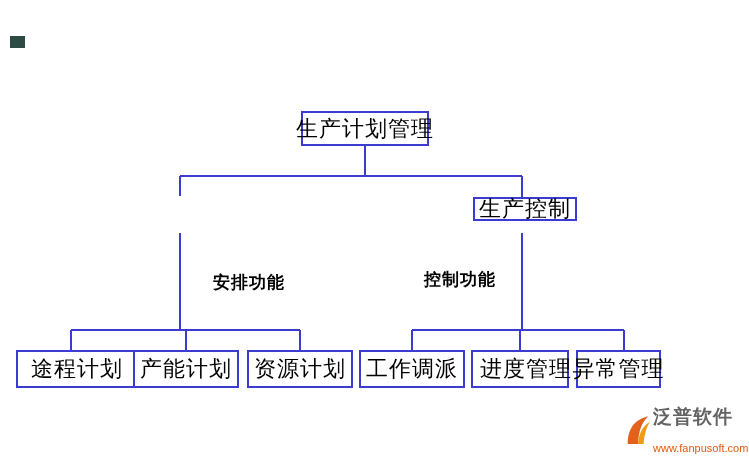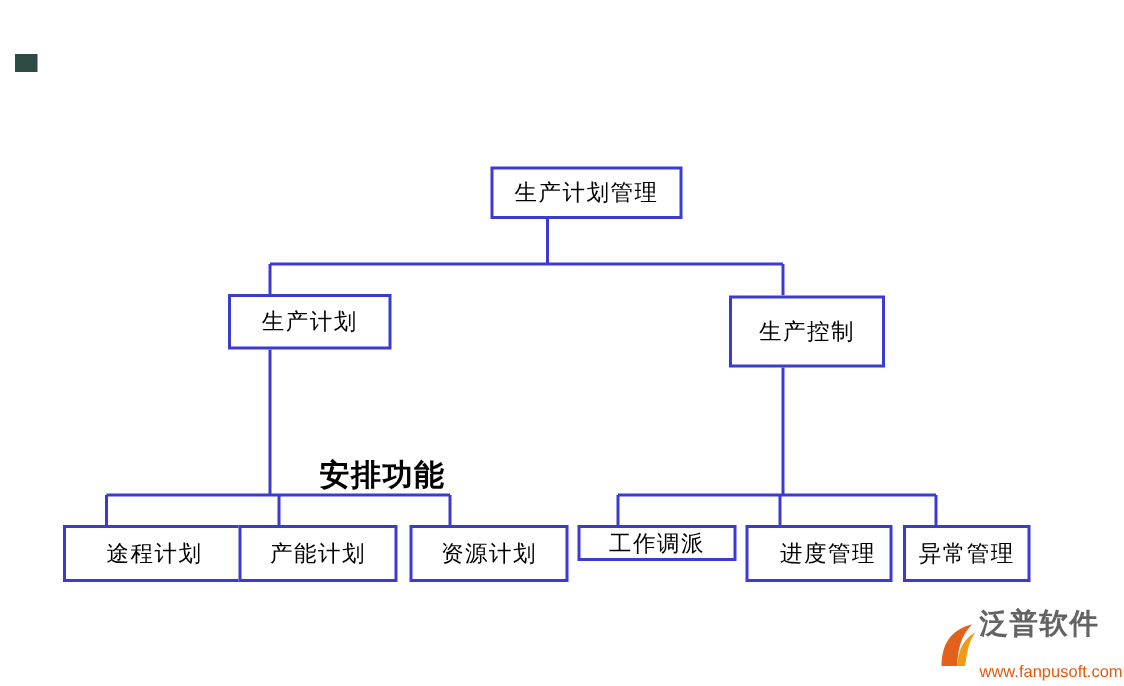--- a/index.html
+++ b/index.html
@@ -29,34 +29,32 @@
   .node {
     position: absolute;
     box-sizing: border-box;
     border: 2px solid var(--line-color);
     background: var(--box-bg);
     color: var(--box-text);
     display: flex;
     align-items: center;
     justify-content: center;
     font-family: "Liberation Serif", serif;
-    font-size: 15px;
+    font-size: 22px;
     letter-spacing: 1px;
     white-space: nowrap;
-    margin-left: 26px;
   }
   .func-label {
     position: absolute;
     font-family: "Liberation Serif", serif;
-    font-size: 20px;
+    font-size: 17px;
     font-weight: bold;
     color: var(--box-text);
     letter-spacing: 1px;
     white-space: nowrap;
-    margin-top: 32px;
   }
   .artifact-mark {
     position: absolute;
     left: 10px;
     top: 36px;
     width: 15px;
     height: 12px;
     background: var(--artifact);
   }
   .watermark {
@@ -108,34 +106,34 @@
     <path d="M300 330 V350"></path>
     <path d="M522 233 V330"></path>
     <path d="M412 330 H624"></path>
     <path d="M412 330 V350"></path>
     <path d="M520 330 V350"></path>
     <path d="M624 330 V350"></path>
   </svg>
 
   <div class="node" style="left:301px; top:111px; width:128px; height:35px;">生产计划管理</div>
 
-  <div class="node" style="left:126px; top:196px; width:109px; height:37px;">生产计划</div>
 
-  <div class="node" style="left:460px; top:197px; width:104px; height:48px;">生产控制</div>
+  <div class="node" style="left:473px; top:197px; width:104px; height:24px;">生产控制</div>
 
   <div class="func-label" style="left:213px; top:271px;">安排功能</div>
 
+  <div class="func-label" style="left:424px; top:268px;">控制功能</div>
 
   <div class="node" style="left:16px; top:350px; width:122px; height:38px;">途程计划</div>
 
   <div class="node" style="left:247px; top:350px; width:106px; height:38px;">资源计划</div>
 
   <div class="node" style="left:133px; top:350px; width:106px; height:38px;">产能计划</div>
 
-  <div class="node" style="left:359px; top:350px; width:106px; height:24px;">工作调派</div>
+  <div class="node" style="left:359px; top:350px; width:106px; height:38px;">工作调派</div>
 
   <div class="node" style="left:471px; top:350px; width:98px; height:38px;padding-left:12px;">进度管理</div>
 
   <div class="node" style="left:576px; top:350px; width:85px; height:38px;">异常管理</div>
 
   <div class="watermark">
     <svg class="logo-icon" viewBox="0 0 28 32" xmlns="http://www.w3.org/2000/svg">
       <path d="M4,30 C4,15 10,4 26,0 C17,9 16,19 15,30 Z" fill="var(--logo-orange-dark)"></path>
       <path d="M15,30 C16,20 19,11 28,6 C23,14 22,22 21,30 Z" fill="var(--logo-orange)"></path>
     </svg>

